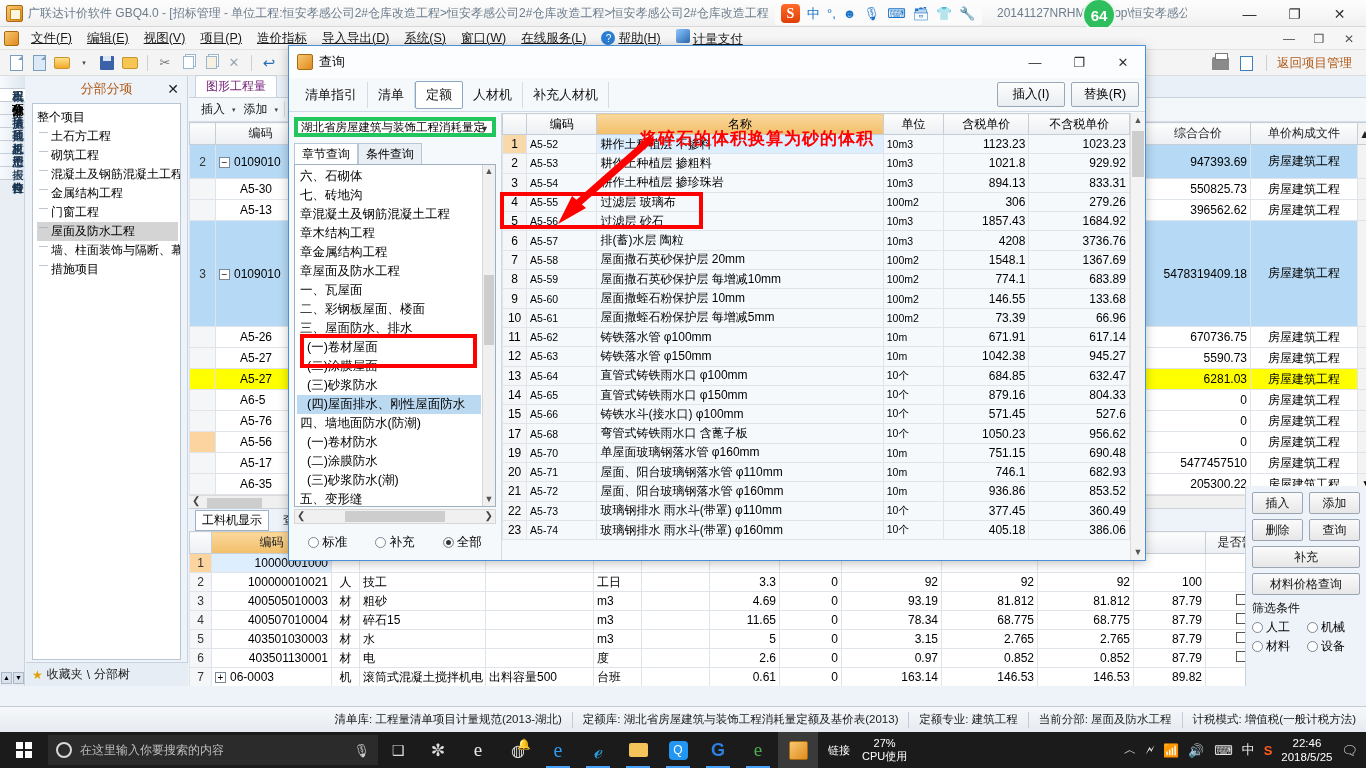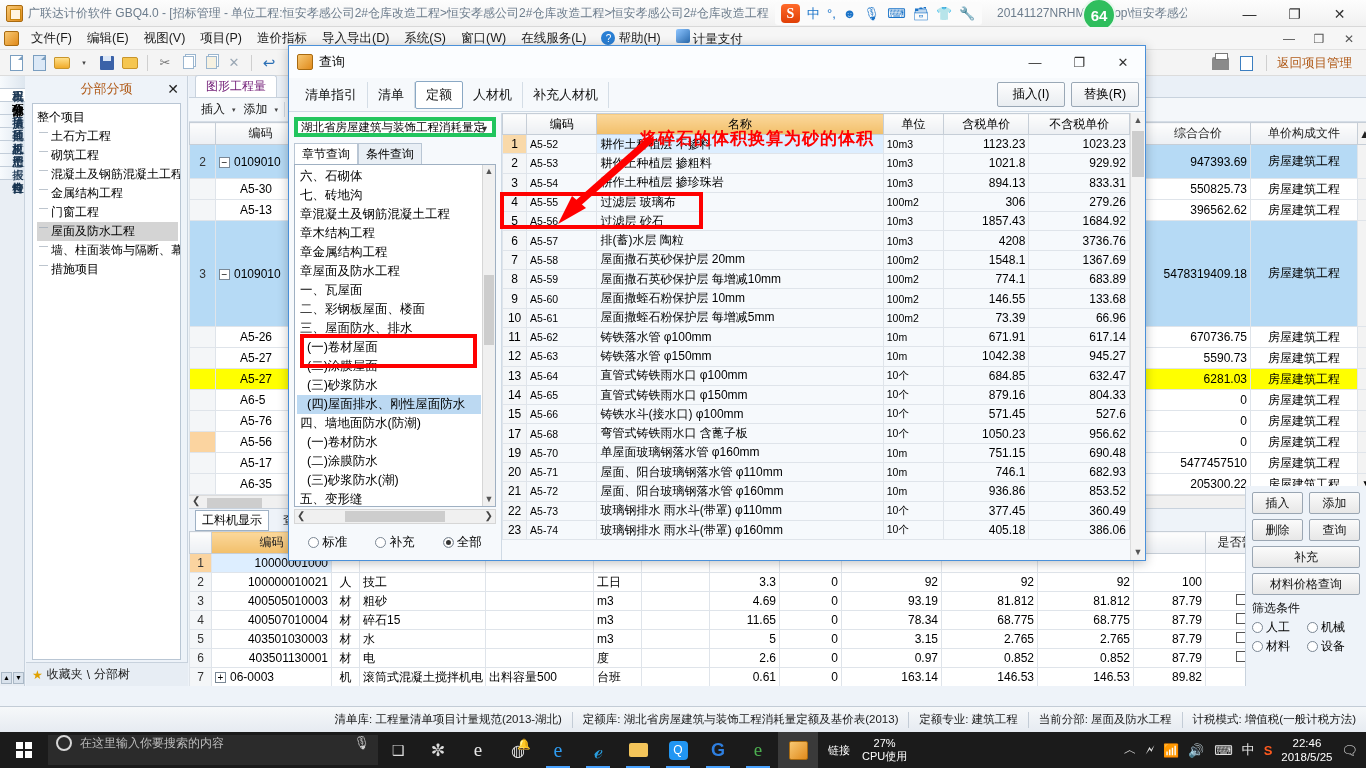--- a/index.html
+++ b/index.html
@@ -68,21 +68,21 @@
   .menubar {
     position:absolute; left:0; top:27px; width:1366px; height:23px;
     background:#f6f6f6; border-bottom:1px solid #e2e2e2;
     display:flex; align-items:center; padding-left:4px; gap:1px;
   }
   .menu-logo{
     width:15px;height:15px;margin-right:4px;
     background:linear-gradient(135deg,#f7c873,#e08a1b);
     border:1px solid #a86a10;border-radius:2px;
   }
-  .menu-item { padding: 2px 7px; color:#1a1a1a; font-size:12.5px; white-space:nowrap; }
+  .menu-item { padding: 2px 7px; color:#1a1a1a; font-size:12.5px; white-space:nowrap;text-decoration:underline; }
   .menu-help-icon{ width:14px;height:14px;border-radius:50%;background:#2a7fd4;color:#fff;
      font-size:10px;display:inline-flex;align-items:center;justify-content:center;margin-right:3px;}
   .menu-pay-icon{width:14px;height:14px;background:linear-gradient(135deg,#8ec5ff,#2b6cb0);
      border-radius:2px;margin-right:3px;display:inline-block;}
   .mb-right { position:absolute; right:2px; top:0; height:23px; display:flex; align-items:center;}
   .mb-right .win-btn{ width:30px; height:23px; font-size:12px; color:#555;}
 
   
   .toolbar {
     position:absolute; left:0; top:50px; width:1366px; height:26px;
@@ -218,21 +218,21 @@
     display:flex;align-items:center;font-size:11.5px;color:#1a1a1a;
   }
   .sb-seg{padding:0 10px;white-space:nowrap;}
   .sb-div{width:1px;height:16px;background:#c3ccd6;}
 
   
   .taskbar{position:absolute;left:0;bottom:0;width:1366px;height:36px;background:#1b1b1b;display:flex;align-items:center;}
   .tb-start{width:48px;height:36px;display:flex;align-items:center;justify-content:center;}
   .win-logo{width:16px;height:16px;display:grid;grid-template-columns:1fr 1fr;grid-template-rows:1fr 1fr;gap:2px;}
   .win-logo i{background:#fff;display:block;}
-  .tb-search{width:330px;height:30px;background:#2b2b2b;display:flex;gap:8px;padding:0 8px;}
+  .tb-search{width:330px;height:30px;background:#2b2b2b;display:flex;align-items:center;gap:8px;padding:0 8px;}
   .tb-search .o{width:16px;height:16px;border:2px solid #d8d8d8;border-radius:50%;}
   .tb-search span{color:#bdbdbd;font-size:12px;}
   .tb-search .mic{margin-left:auto;color:#cfcfcf;font-size:13px;}
   .tb-ico{width:40px;height:36px;display:flex;align-items:center;justify-content:center;position:relative;}
   .tb-ico.open:after{content:"";position:absolute;bottom:0;left:8px;right:8px;height:2px;background:#4aa3ff;}
   .tb-ico.active{background:#3a3a3a;}
   .cpu-box{margin-left:6px;color:#fff;font-size:11px;text-align:center;line-height:13px;}
   .tray{margin-left:auto;display:flex;align-items:center;gap:9px;padding-right:8px;color:#e6e6e6;font-size:13px;}
   .clock{color:#fff;font-size:11.5px;line-height:14px;text-align:center;}
 

